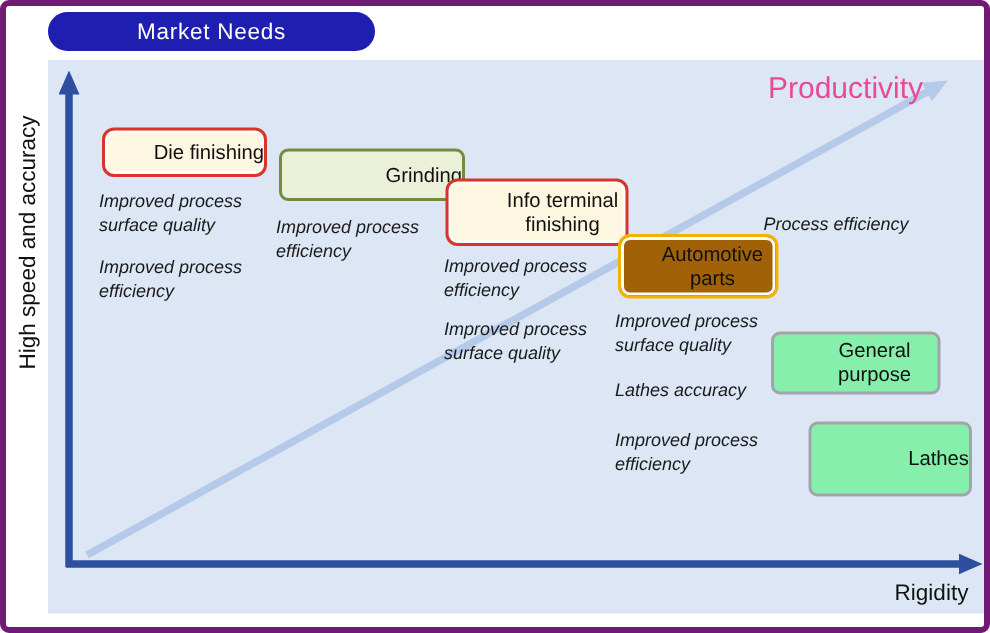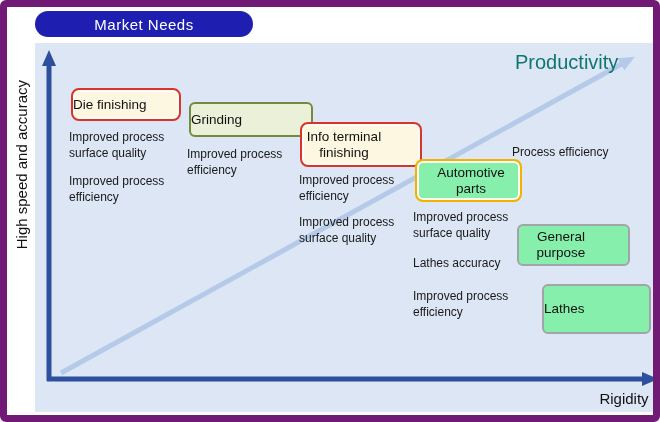--- a/index.html
+++ b/index.html
@@ -1,43 +1,43 @@
 <!DOCTYPE html>
 <html><head>
 <meta charset="utf-8">
 <style>
   html,body{margin:0;padding:0;background:#fff;font-family:"Liberation Sans","DejaVu Sans",sans-serif;}
   .stage{
     position:relative;width:660px;height:422px;background:#fff;overflow:hidden;
-    border:7px solid #701a75;border-radius:6px;box-sizing:border-box;
+    border:4px solid #701a75;border-radius:6px;box-sizing:border-box;
   }
   .axes-svg{position:absolute;left:0;top:0;width:660px;height:422px;}
   .badge{
     position:absolute;left:28px;top:4px;width:218px;height:26px;
     background:#1e1eb0;color:#ffffff;border-radius:14px;
     font-size:15px;letter-spacing:.5px;display:flex;align-items:center;justify-content:center;
   }
   .y-label{position:absolute;left:0px;top:38px;width:28px;height:240px;
     display:flex;align-items:center;justify-content:center;}
   .y-label span{writing-mode:vertical-rl;transform:rotate(180deg);
     font-size:15px;color:#111;white-space:nowrap;}
-  .prod{position:absolute;left:508px;top:44px;font-size:20px;color:#0f766e;}
+  .prod{position:absolute;left:508px;top:44px;font-size:20px;color:#ec4899;}
   .x-label{position:absolute;left:585px;top:383px;width:64px;font-size:15px;color:#111;text-align:center;}
   .box{
-    position:absolute;border-radius:8px;display:flex;align-items:center;justify-content:flex-start;
+    position:absolute;border-radius:8px;display:flex;align-items:center;justify-content:flex-end;
     text-align:center;font-size:13.5px;color:#111;line-height:1.15;box-sizing:border-box;
   }
   .box.red{background:#fdf6e0;border:2px solid #d8342c;box-shadow:inset 0 0 0 2px #fffdf5;}
   .box.green{background:#ebf0d8;border:2px solid #77883f;border-radius:6px;}
-  .box.yellow{background:#86efac;border:2px solid #f2b300;box-shadow:inset 0 0 0 2px #fffdf5;padding-left:12px;}
+  .box.yellow{background:#a16207;border:2px solid #f2b300;box-shadow:inset 0 0 0 2px #fffdf5;padding-left:12px;}
   .box.gray{background:#86efac;border:2px solid #a3a3aa;border-radius:6px;}
   .box span{display:block;}
   .box.narrow span{max-width:84px;}
   .note{
-    position:absolute;font-size:12px;line-height:1.3;color:#1a1a1a;
+    position:absolute;font-size:12px;line-height:1.3;color:#1a1a1a;font-style:italic;
   }
 </style>
 </head>
 <body>
 
 <div class="stage">
 
   <svg class="axes-svg" width="660" height="422" viewBox="0 0 660 422" xmlns="http://www.w3.org/2000/svg">
     <defs>
       <marker id="mBlue" markerUnits="userSpaceOnUse" markerWidth="16" markerHeight="14" refX="7" refY="7" orient="auto">

